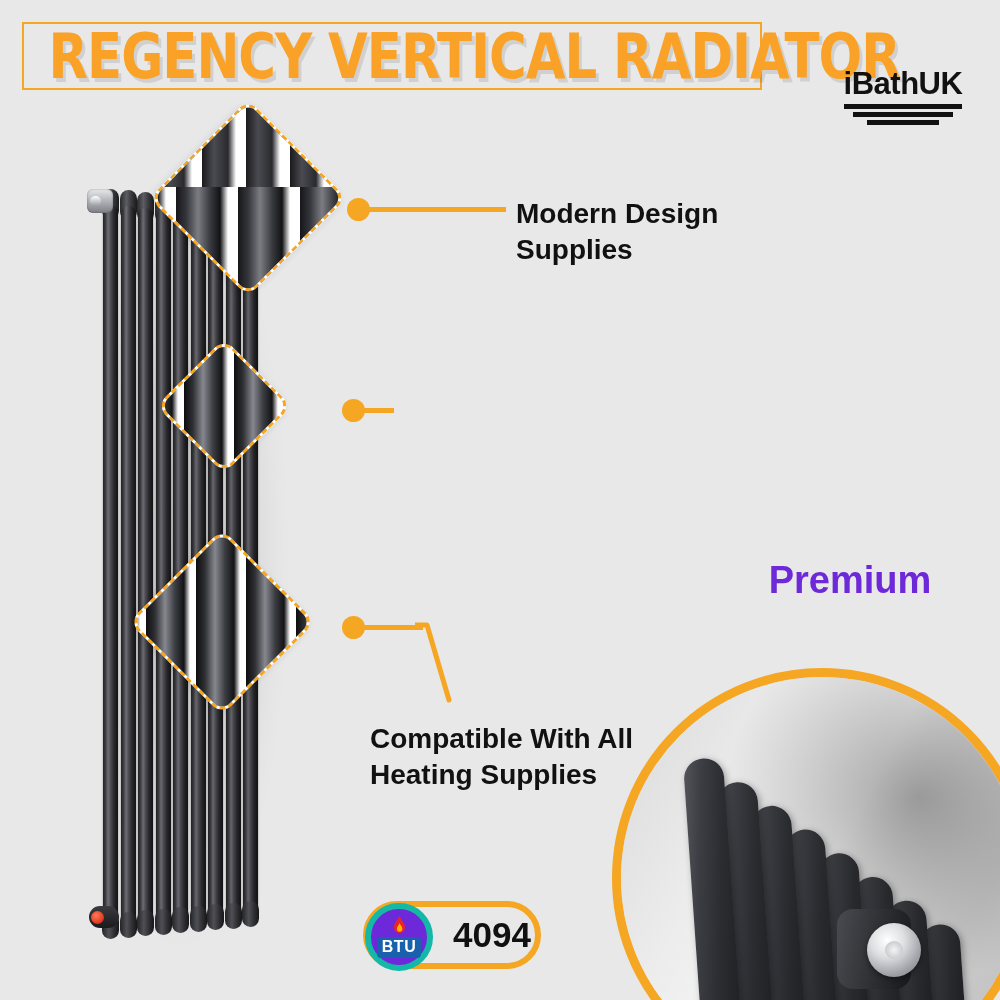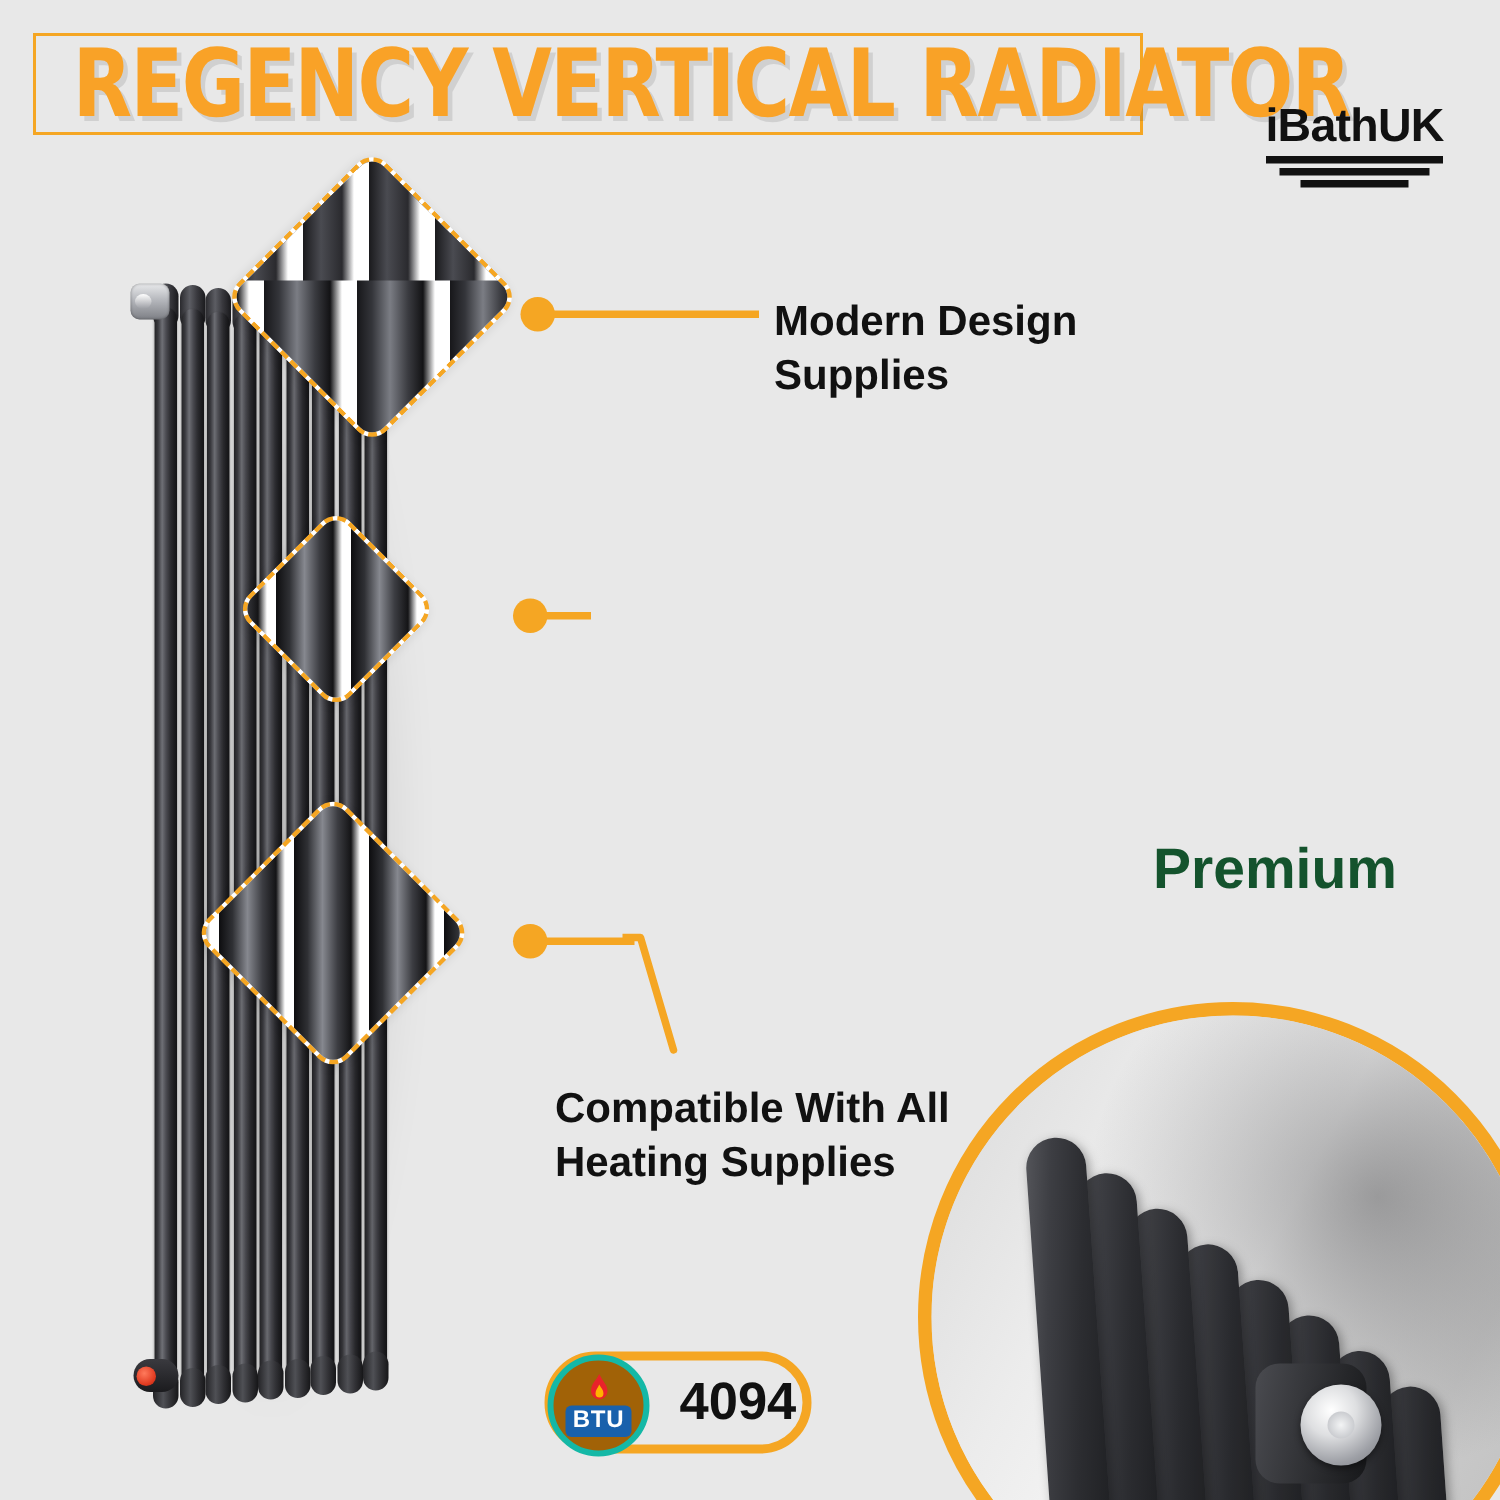--- a/index.html
+++ b/index.html
@@ -195,21 +195,21 @@
   
   #premium-text {
     position:absolute;
     left:700px; top:557px;
     width:300px;
     text-align:center;
     font-family:"Liberation Sans", sans-serif;
     font-weight:bold;
     font-size:38px;
     line-height:1.22;
-    color:#14532d;
+    color:#6d28d9;
   }
 
   
   #inset-circle {
     position:absolute;
     left:612px; top:668px;
     width:420px; height:420px;
     border-radius:50%;
     border:9px solid #f5a623;
     overflow:hidden;
@@ -264,24 +264,24 @@
     width:178px; height:68px;
     border:6px solid #f5a623;
     border-radius:34px;
     background:#e8e8e8;
     display:flex; align-items:center;
   }
   #btu-circle {
     position:absolute; left:-4px; top:-4px;
     width:68px; height:68px;
     border-radius:50%;
-    background:#a16207;
+    background:#6d28d9;
     display:flex; flex-direction:column;
     align-items:center; justify-content:center;
-    border:4px solid #14b8a6;
+    border:6px solid #14b8a6;
   }
   #btu-flame {
     width:17px; height:20px;
     margin-bottom:1px;
   }
   #btu-chip {
     background:#1961ac;
     border-radius:4px;
     padding:2px 5px 3px 5px;
     font-family:"Liberation Sans", sans-serif;

